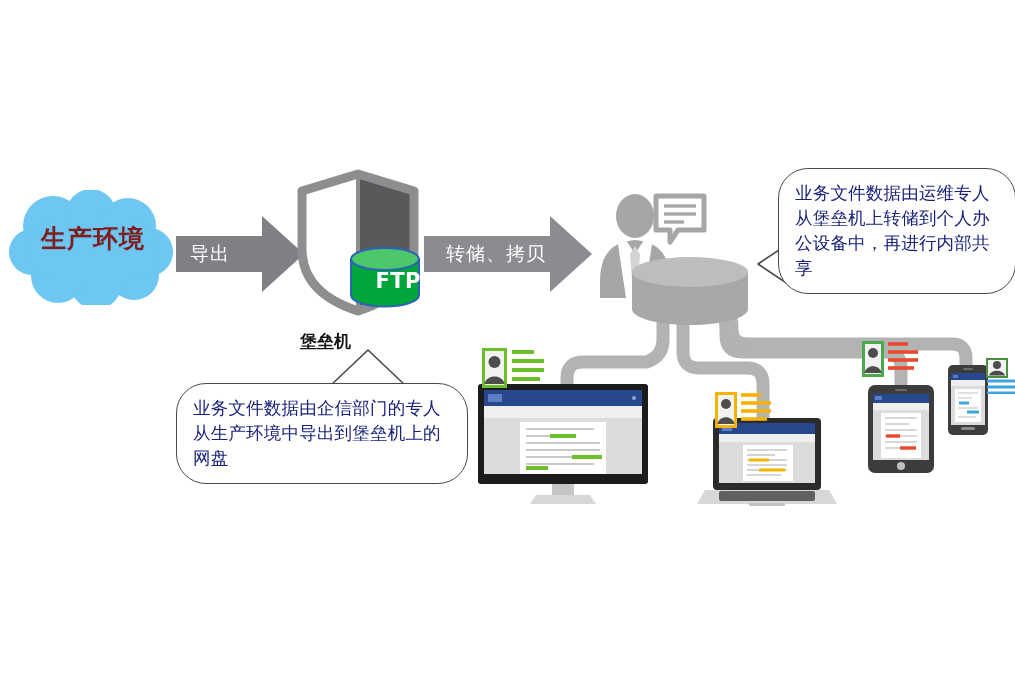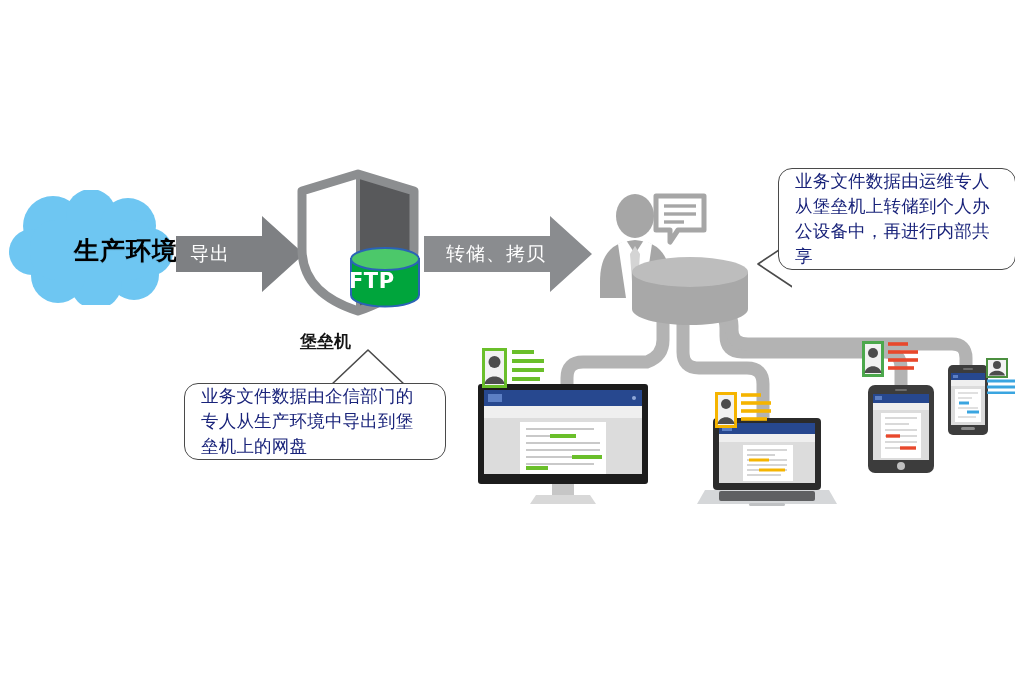--- a/index.html
+++ b/index.html
@@ -16,23 +16,23 @@
     width: 1015px; height: 675px;
     background: #ffffff;
   }
   .abs { position: absolute; }
 
   
   #cloud-group { left: 8px; top: 190px; width: 170px; height: 115px; }
   #cloud-group svg { display:block; }
   #cloud-label {
     position: absolute;
-    left: 0; top: 44px; width: 170px;
-    text-align: right;
-    color: #000000;
+    left: 0; top: 32px; width: 170px;
+    text-align: center;
+    color: #7f1d1d;
     font-size: 25px;
     font-weight: bold;
     letter-spacing: 1px;
     text-shadow: 0 1px 1px rgba(0,0,0,.08);
   }
 
   
   .arrow-group svg { display:block; }
   .arrow-label {
     position: absolute;
@@ -47,43 +47,43 @@
   #arrow1 { left: 176px; top: 212px; width: 128px; height: 84px; }
   #arrow1 .arrow-label { left: 14px; }
   #arrow2 { left: 424px; top: 212px; width: 168px; height: 84px; }
   #arrow2 .arrow-label { left: 16px; margin-left: 6px; }
 
   
   #shield-group { left: 288px; top: 165px; width: 140px; height: 155px; }
   #ftp-cyl { left: 349px; top: 246px; width: 72px; height: 62px; }
   #ftp-text {
     position: absolute; left: 0; top: 23px; width: 72px;
-    text-align: left; color: #ffffff;
+    text-align: right; color: #ffffff;
     font-size: 21px; font-weight: bold; letter-spacing: .5px;
   }
   #bastion-label {
     left: 300px; top: 330px; width: 120px;
     text-align: left;
     color: #141414;
     font-size: 17px; font-weight: bold;
   }
 
   
   .callout {
     box-sizing: border-box;
     border: 1.6px solid #4a4a4a;
-    border-radius: 14px;
+    border-radius: 30px;
     background: #ffffff;
     color: #19237a;
     font-size: 17.5px;
     line-height: 25px;
-    padding: 0 16px;
+    padding: 12px 16px;
     letter-spacing: .2px;
   }
-  #callout-left { left: 184px; top: 383px; width: 262px; }
+  #callout-left { left: 176px; top: 383px; width: 292px; }
   #callout-right { left: 778px; top: 168px; width: 238px; }
   .callout-tail { pointer-events: none; }
 
   
   #person-group { left: 600px; top: 190px; width: 110px; height: 115px; }
 
   
   #hub-cyl { left: 630px; top: 255px; width: 120px; height: 72px; }
 
   

